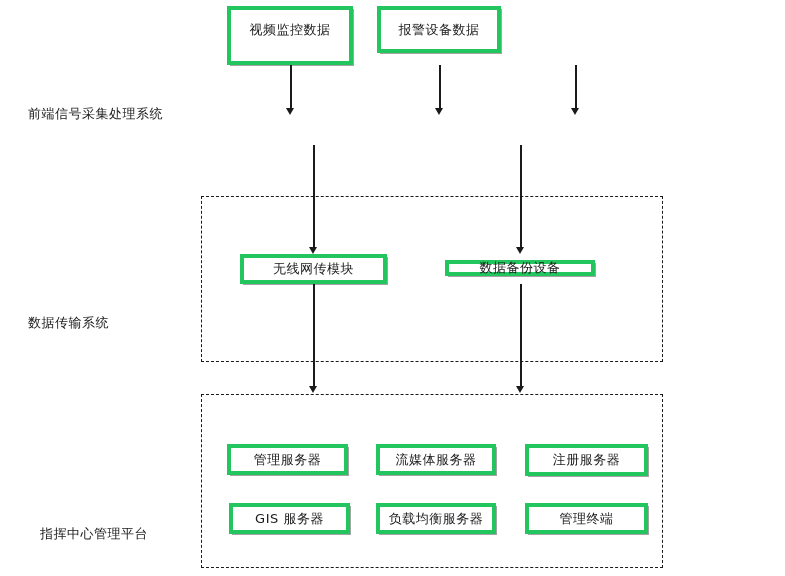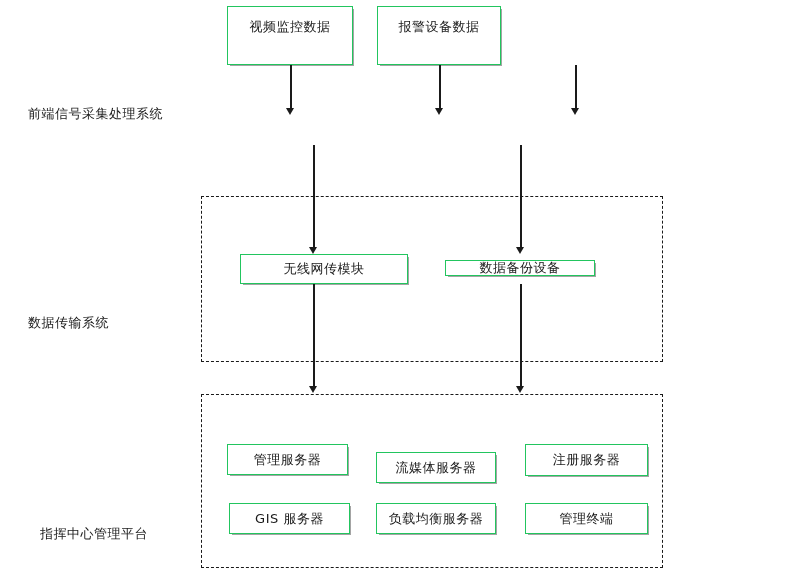--- a/index.html
+++ b/index.html
@@ -27,21 +27,21 @@
     letter-spacing: 0.5px;
     line-height: 1;
     margin-top: 31px;
   }
 
   
   .box {
     position: absolute;
     box-sizing: border-box;
     background: #ffffff;
-    border: 1px solid #22c55e;
+    border: 4px solid #22c55e;
     display: flex;
     align-items: center;
     justify-content: center;
     font-size: 13px;
     color: #1a1a1a;
     white-space: nowrap;
     letter-spacing: 0.5px;
   }
   
   .box.shadowed {
@@ -81,56 +81,56 @@
 <div id="canvas">
 
   <div class="section-label" style="left:28px; top:76px;">前端信号采集处理系统</div>
 
   <div class="section-label" style="left:28px; top:285px;">数据传输系统</div>
 
   <div class="section-label" style="left:40px; top:496px;">指挥中心管理平台</div>
 
   <div class="box tall shadowed" style="left:227px; top:6px; width:126px; height:59px;">视频监控数据</div>
 
-  <div class="box tall shadowed" style="left:377px; top:6px; width:124px; height:59px;">报警设备数据</div>
+  <div class="box tall shadowed" style="left:377px; top:6px; width:124px; height:47px;">报警设备数据</div>
 
 
   <div class="vline" style="left:290px; top:65px; height:45px;"></div>
   <div class="arrow-head" style="left:286px; top:108px;"></div>
 
   <div class="vline" style="left:439px; top:65px; height:45px;"></div>
   <div class="arrow-head" style="left:435px; top:108px;"></div>
 
   <div class="vline" style="left:575px; top:65px; height:45px;"></div>
   <div class="arrow-head" style="left:571px; top:108px;"></div>
 
 
   <div class="vline" style="left:313px; top:145px; height:104px;"></div>
   <div class="arrow-head" style="left:309px; top:247px;"></div>
 
   <div class="vline" style="left:520px; top:145px; height:104px;"></div>
   <div class="arrow-head" style="left:516px; top:247px;"></div>
 
   <div class="dashed-group" style="left:201px; top:196px; width:462px; height:166px;"></div>
 
-  <div class="box shadowed" style="left:240px; top:254px; width:168px; height:30px;">无线网传模块</div>
+  <div class="box shadowed" style="left:240px; top:254px; width:147px; height:30px;">无线网传模块</div>
 
   <div class="box shadowed" style="left:445px; top:260px; width:150px; height:16px;">数据备份设备</div>
 
   <div class="vline" style="left:313px; top:284px; height:104px;"></div>
   <div class="arrow-head" style="left:309px; top:386px;"></div>
 
   <div class="vline" style="left:520px; top:284px; height:104px;"></div>
   <div class="arrow-head" style="left:516px; top:386px;"></div>
 
   <div class="dashed-group" style="left:201px; top:394px; width:462px; height:174px;"></div>
 
   <div class="box shadowed" style="left:227px; top:444px; width:121px; height:31px;">管理服务器</div>
 
-  <div class="box shadowed" style="left:376px; top:444px; width:120px; height:31px;margin-top:8px;">流媒体服务器</div>
+  <div class="box shadowed" style="left:376px; top:444px; width:120px; height:31px;">流媒体服务器</div>
 
   <div class="box shadowed" style="left:525px; top:444px; width:123px; height:32px;">注册服务器</div>
 
   <div class="box shadowed" style="left:376px; top:503px; width:120px; height:31px;">负载均衡服务器</div>
 
   <div class="box shadowed" style="left:229px; top:503px; width:121px; height:31px;">GIS 服务器</div>
 
   <div class="box shadowed" style="left:525px; top:503px; width:123px; height:31px;">管理终端</div>
 
 </div>

